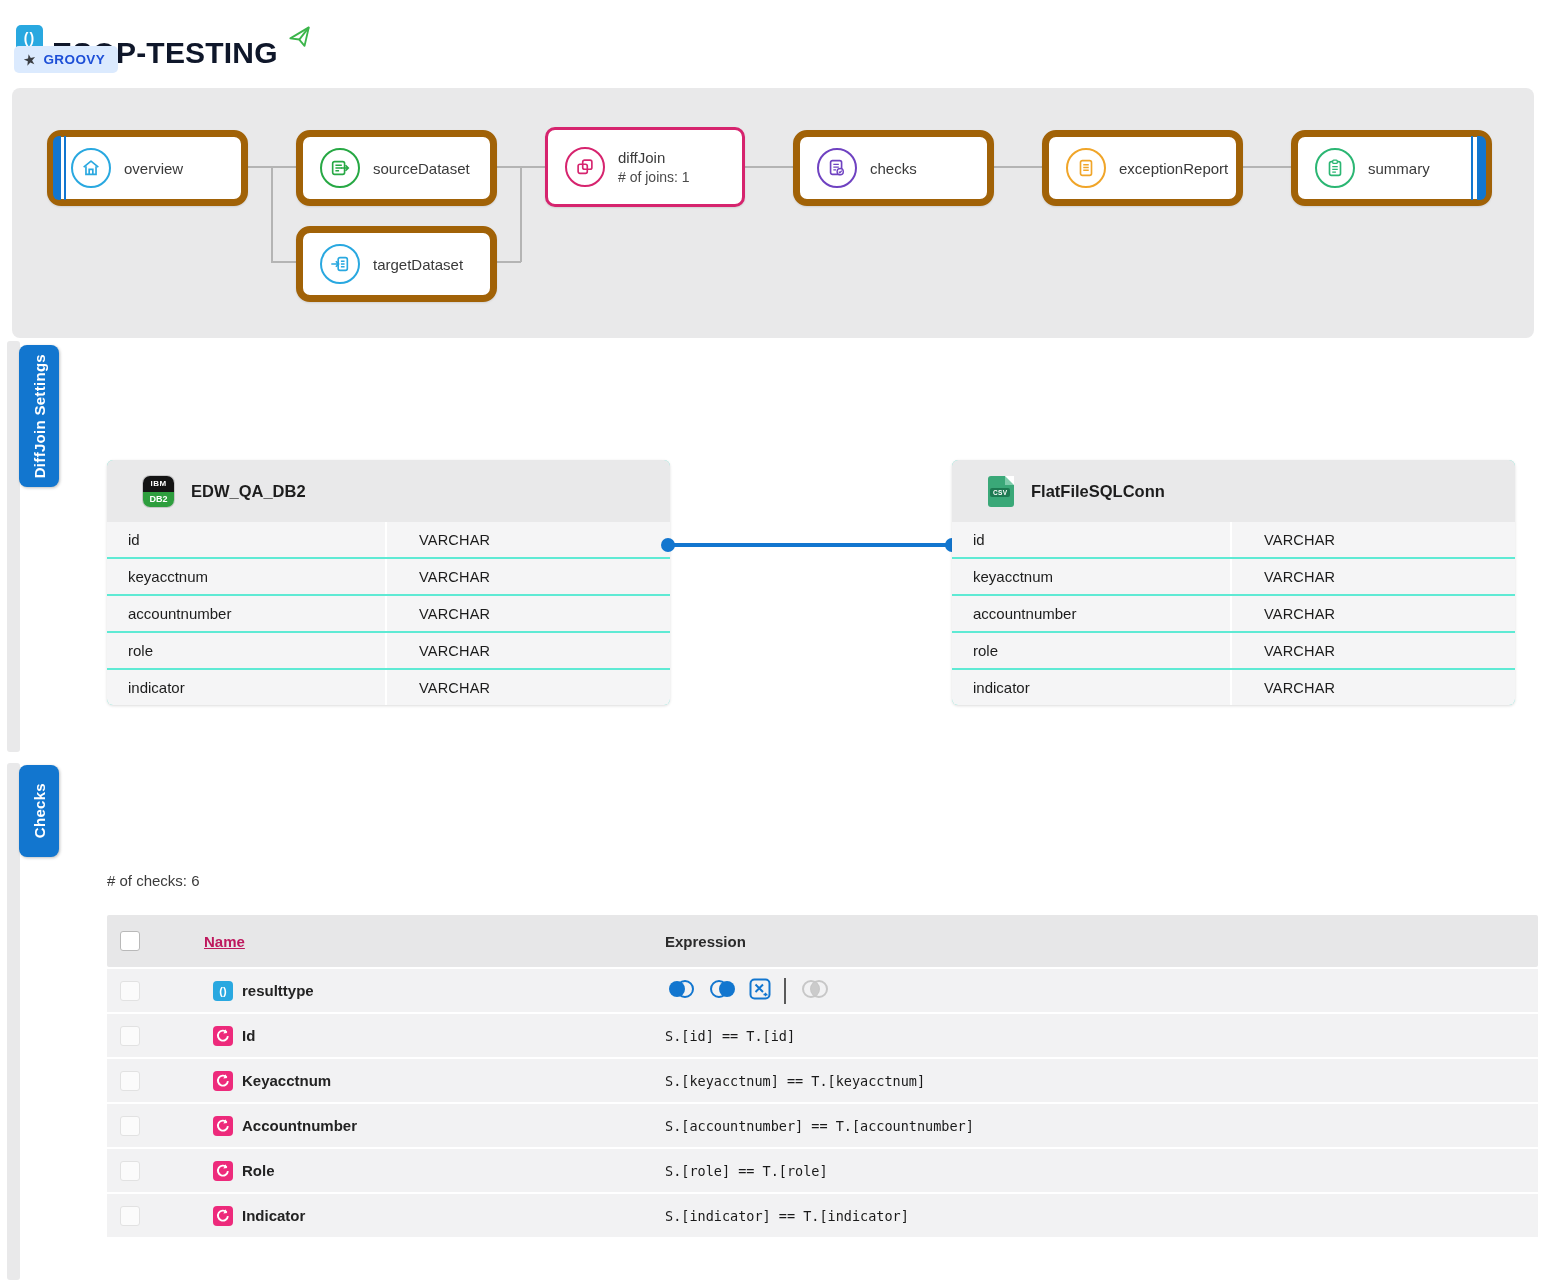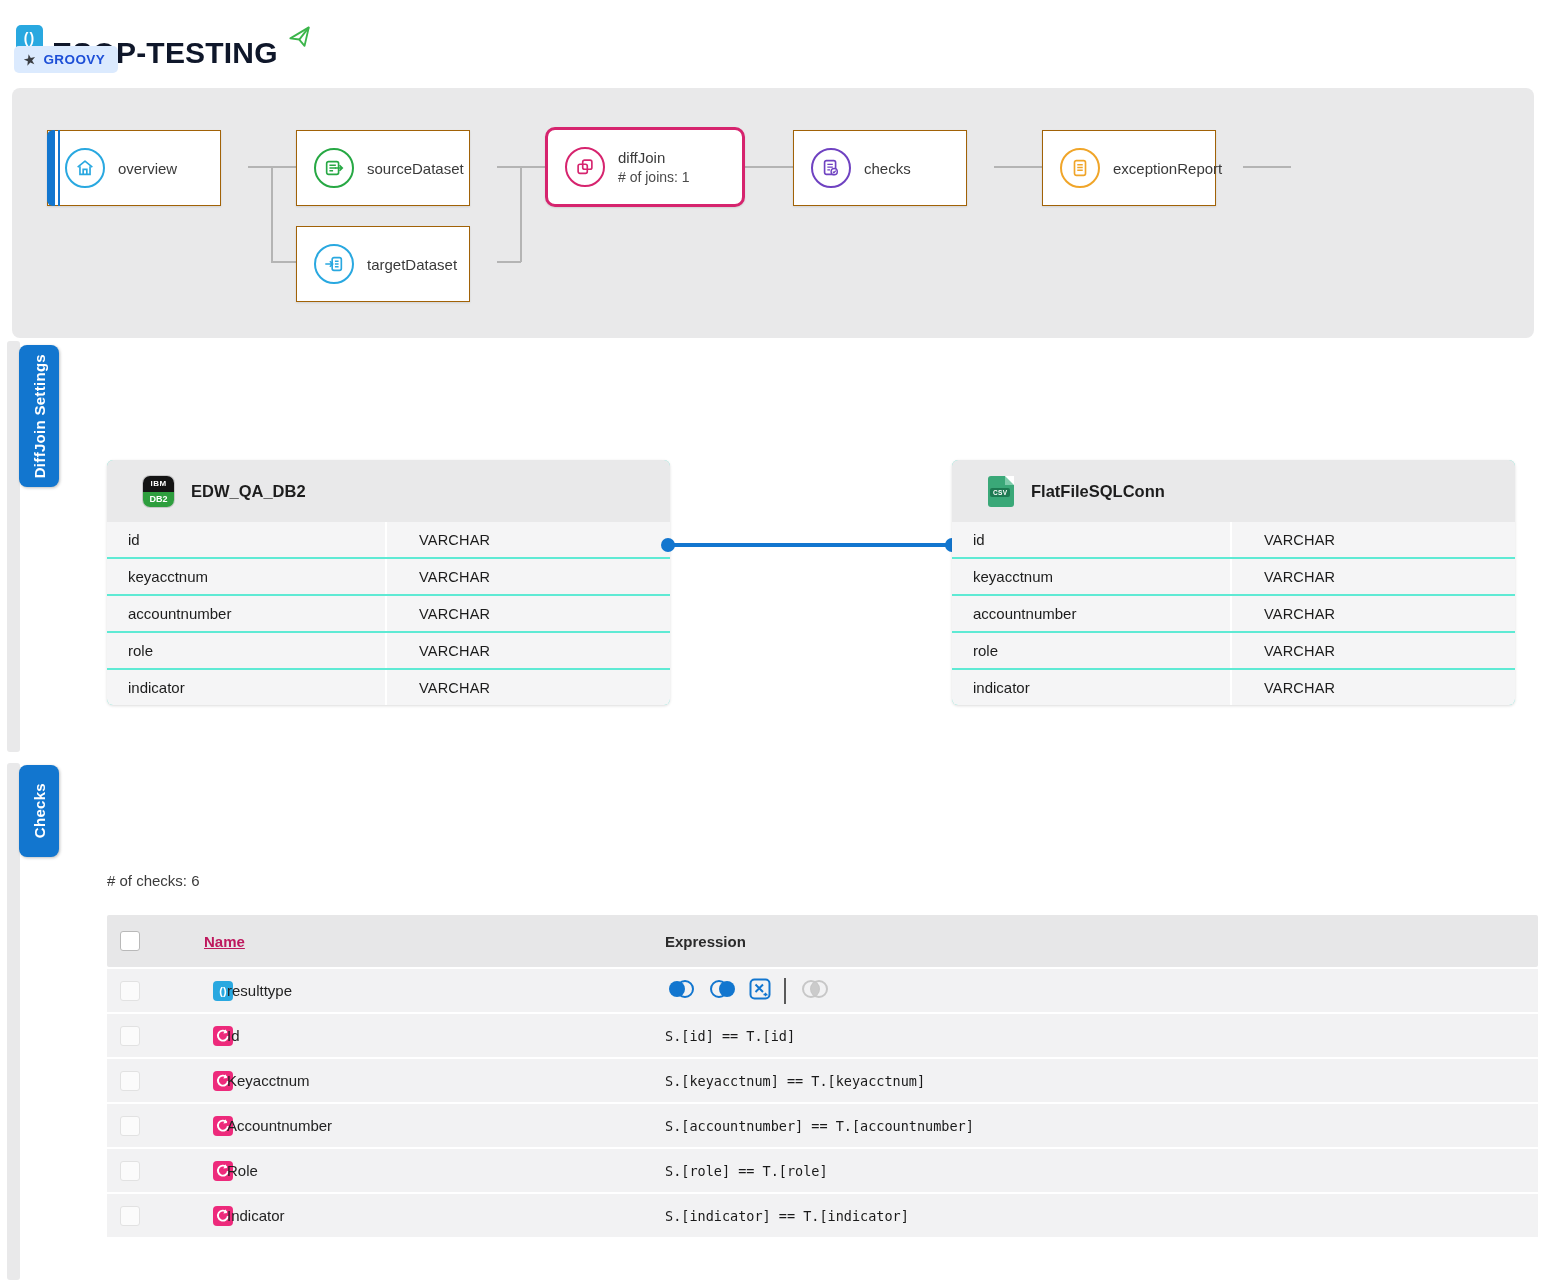--- a/index.html
+++ b/index.html
@@ -15,22 +15,22 @@
   .app-title { font-size: 30px; font-weight: 700; color: #0f172a; letter-spacing: .2px; margin-top: 30px; }
   .plane-icon { transform: rotate(-8deg); margin-top: 2px; }
   .lang-badge { position: absolute; left: 14px; top: 46px; height: 27px; background: #dbeafe;
     border-radius: 5px; display: flex; align-items: center; gap: 7px; padding: 0 13px 0 9px; }
   .lang-badge .star { color: #3a3d42; font-size: 15px; transform: rotate(-12deg); }
   .lang-badge .lbl { color: #1d4fd7; font-weight: 700; font-size: 13.5px; letter-spacing: .4px; }
 
   
   .workflow { position: absolute; left: 12px; top: 88px; width: 1522px; height: 250px;
     background: #e9e9ea; border-radius: 8px; }
-  .node { position: absolute; width: 174px; height: 76px; background: #fff;
-    border: 1px solid #a16207; border-radius: 0; display: flex; align-items: center;
+  .node { position: absolute; width: 201px; height: 76px; background: #fff;
+    border: 7px solid #a16207; border-radius: 14px; display: flex; align-items: center;
     box-shadow: 0 1px 2px rgba(0,0,0,.10); }
   .node .icon-circle { width: 40px; height: 40px; border-radius: 50%; border: 2px solid;
     display: flex; align-items: center; justify-content: center; margin: 0 13px 0 17px; flex: none; background:#fff; }
   .node .nlabel { font-size: 15px; color: #3a3a3a; }
   .cap-left  { position: absolute; left: -1px; top: -1px; bottom: -1px; width: 8px; background: #1276cf; border-radius: 6px 0 0 6px; }
   .cap-line-left { position: absolute; left: 10px; top: -1px; bottom: -1px; width: 2px; background: #1276cf; }
   .cap-right { position: absolute; right: -1px; top: -1px; bottom: -1px; width: 9px; background: #1276cf; border-radius: 0 6px 6px 0; }
   .cap-line-right { position: absolute; right: 12px; top: -1px; bottom: -1px; width: 2px; background: #1276cf; }
   .node.selected { border: 3px solid #d6246e; border-radius: 10px; width: 200px; height: 80px; }
   .node .two-line { display: flex; flex-direction: column; line-height: 1.3; }
@@ -81,21 +81,21 @@
   .ct-header { position: relative; height: 52px; background: #e7e7e8; display: flex; align-items: center; border-radius: 2px; }
   .ct-header .h-name { position: absolute; left: 97px; font-size: 15px; font-weight: 700; color: #be185d; text-decoration: underline; }
   .ct-header .h-expr { position: absolute; left: 558px; font-size: 15px; font-weight: 700; color: #2b2b2b; }
   .checkbox { position: absolute; left: 13px; width: 20px; height: 20px; background: #fff;
     border: 1px solid #b9b9b9; border-radius: 3px; }
   .ct-row { position: relative; height: 43px; background: #f2f2f3; margin-top: 2px; display: flex; align-items: center; }
   .ct-row .checkbox { background: #fbfbfb; border-color: #e2e2e2; }
   .row-icon { position: absolute; left: 106px; width: 20px; height: 20px; }
   .row-icon.logo { background: #29a8e0; border-radius: 4px; color: #fff; font-weight: 700; font-size: 11px;
     display: flex; align-items: center; justify-content: center; }
-  .row-name { position: absolute; left: 120px; font-size: 15px; color: #232323; }
+  .row-name { position: absolute; left: 135px; font-size: 15px; color: #232323; font-weight: bold; }
   .row-expr { position: absolute; left: 558px; font-family: "DejaVu Sans Mono", monospace; font-size: 13.5px; color: #1a1a1a; }
   .expr-icons { position: absolute; left: 558px; display: flex; align-items: center; gap: 11px; }
   .expr-divider { width: 2px; height: 26px; background: #5a5a5a; margin: 0 2px; }
 </style>
 </head>
 <body>
 
 <div class="stage">
 
   <div class="app-header">
@@ -178,20 +178,32 @@
     <div class="node" style="left:1030px;top:42px">
       <div class="icon-circle" style="border-color:#f0a529">
         <svg width="22" height="22" viewBox="0 0 24 24" fill="none">
           <rect x="6" y="4" width="12" height="16" rx="2" stroke="#f0a529" stroke-width="1.8"></rect>
           <path d="M9 8.5 H15 M9 11.5 H15 M9 14.5 H15" stroke="#f0a529" stroke-width="1.6"></path>
         </svg>
       </div>
       <div class="nlabel">exceptionReport</div>
     </div>
 
+    <div class="node" style="left:1279px;top:42px">
+      <div class="icon-circle" style="border-color:#2bb673">
+        <svg width="22" height="22" viewBox="0 0 24 24" fill="none">
+          <rect x="6" y="5" width="12" height="15" rx="2" stroke="#2bb673" stroke-width="1.8"></rect>
+          <rect x="9.5" y="3.5" width="5" height="3.5" rx="1" stroke="#2bb673" stroke-width="1.4" fill="#fff"></rect>
+          <path d="M9 10.5 H15 M9 13.5 H15 M9 16.5 H13" stroke="#2bb673" stroke-width="1.5"></path>
+        </svg>
+      </div>
+      <div class="nlabel">summary</div>
+      <div class="cap-line-right"></div>
+      <div class="cap-right"></div>
+    </div>
 
     <div class="node" style="left:284px;top:138px">
       <div class="icon-circle" style="border-color:#29a8e0">
         <svg width="22" height="22" viewBox="0 0 24 24" fill="none">
           <rect x="10" y="5" width="10" height="14" rx="2" stroke="#29a8e0" stroke-width="1.8"></rect>
           <path d="M13 9 H17 M13 12 H17 M13 15 H17" stroke="#29a8e0" stroke-width="1.5"></path>
           <path d="M2.5 12 H10.5 M7.5 9 L10.5 12 L7.5 15" stroke="#29a8e0" stroke-width="1.8" fill="none"></path>
         </svg>
       </div>
       <div class="nlabel">targetDataset</div>

